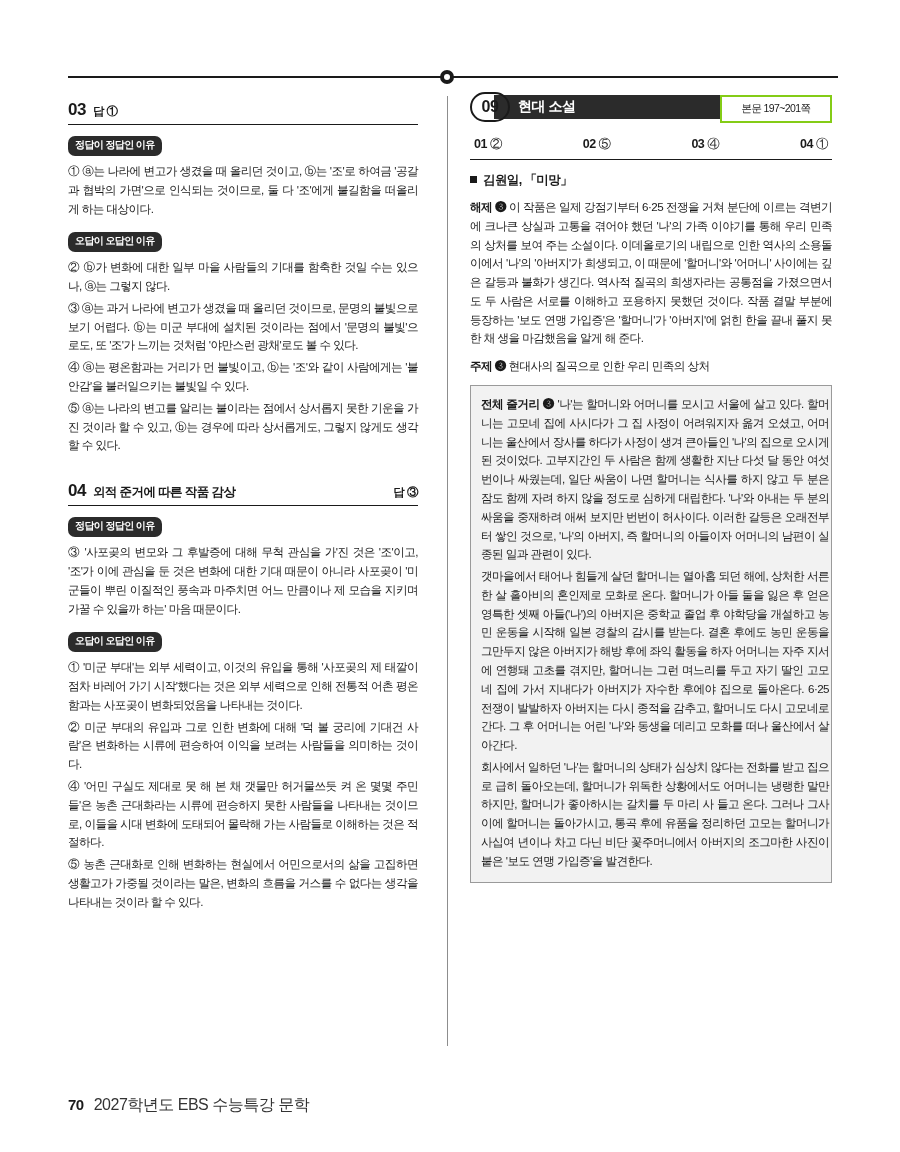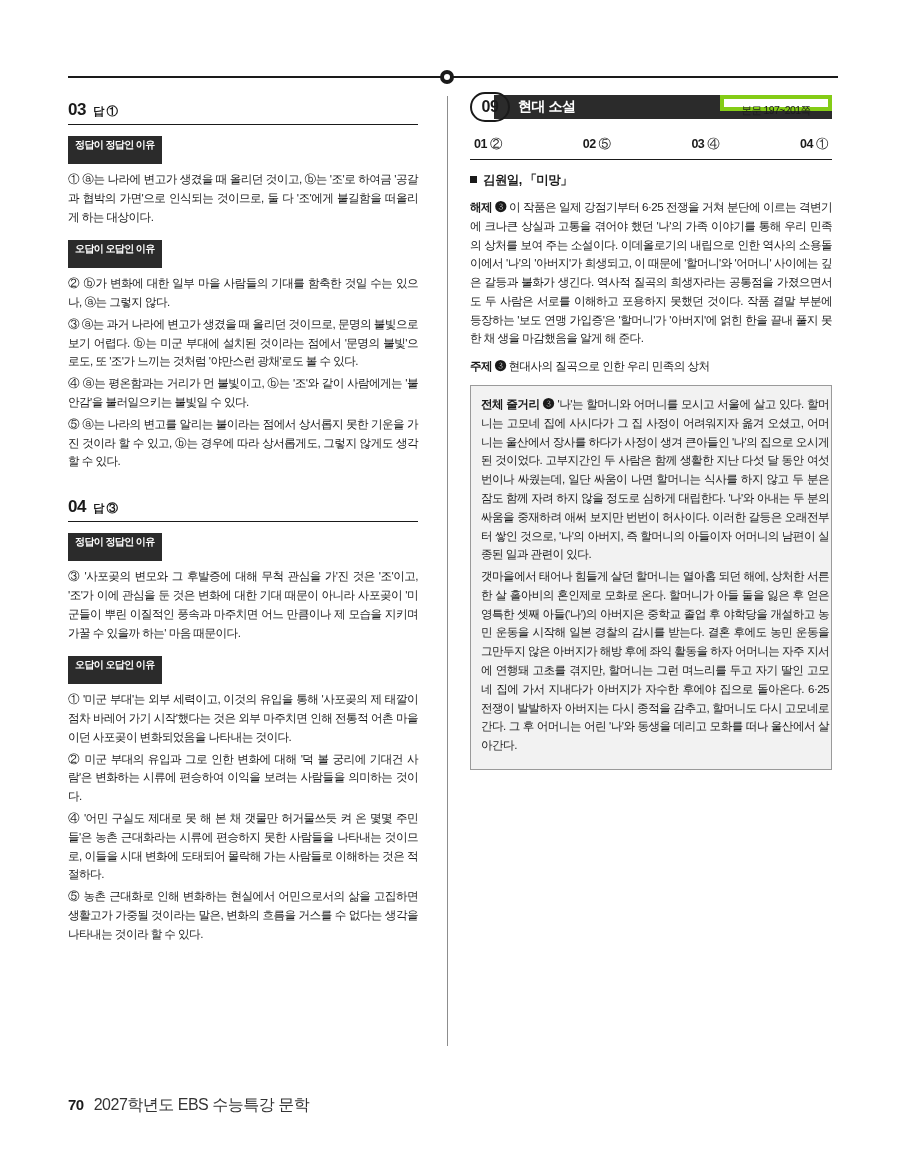--- a/index.html
+++ b/index.html
@@ -88,22 +88,23 @@
     letter-spacing: -0.5px;
     white-space: nowrap;
   }
   .tag {
     display: inline-block;
     background: #2b2b2b;
     color: #ffffff;
     font-size: 10px;
     font-weight: bold;
     letter-spacing: -0.6px;
-    padding: 2px 7px 12px 7px;
+    padding: 2px 7px 4px 7px;
     margin-bottom: 6px;
+    border-radius: 7px;
   }
   .para {
     font-size: 11.6px;
     line-height: 1.62;
     letter-spacing: -0.55px;
     text-align: justify;
     margin: 0 0 3px 0;
     text-indent: 0;
   }
   .gap { height: 9px; }
@@ -150,23 +151,23 @@
     color: #ffffff;
     font-size: 14px;
     font-weight: bold;
     letter-spacing: -0.5px;
   }
   .sec-pageref {
     position: absolute;
     right: 0;
     top: 3px;
     width: 112px;
-    height: 16px;
+    height: 28px;
     background: #ffffff;
-    border: 4px solid #84cc16;
+    border: 2px solid #84cc16;
     box-sizing: border-box;
     font-size: 10.5px;
     line-height: 22px;
     text-align: center;
     letter-spacing: -0.6px;
   }
   .ans-row {
     display: flex;
     justify-content: space-between;
     border-bottom: 1px solid #1a1a1a;
@@ -256,27 +257,28 @@
       <div class="tag">오답이 오답인 이유</div>
       <p class="para">② ⓑ가 변화에 대한 일부 마을 사람들의 기대를 함축한 것일 수는 있으나, ⓐ는 그렇지 않다.</p>
       <p class="para">③ ⓐ는 과거 나라에 변고가 생겼을 때 올리던 것이므로, 문명의 불빛으로 보기 어렵다. ⓑ는 미군 부대에 설치된 것이라는 점에서 '문명의 불빛'으로도, 또 '조'가 느끼는 것처럼 '야만스런 광채'로도 볼 수 있다.</p>
       <p class="para">④ ⓐ는 평온함과는 거리가 먼 불빛이고, ⓑ는 '조'와 같이 사람에게는 '불안감'을 불러일으키는 불빛일 수 있다.</p>
       <p class="para">⑤ ⓐ는 나라의 변고를 알리는 불이라는 점에서 상서롭지 못한 기운을 가진 것이라 할 수 있고, ⓑ는 경우에 따라 상서롭게도, 그렇지 않게도 생각할 수 있다.</p>
     </div>
 
     <div class="q-block">
       <div class="q-head">
         <span class="q-num">04</span>
+        <span class="q-title">외적 준거에 따른 작품 감상</span>
         <span class="q-ans">답 ③</span>
       </div>
       <div class="tag">정답이 정답인 이유</div>
       <p class="para">③ '사포곶의 변모와 그 후발증에 대해 무척 관심을 가'진 것은 '조'이고, '조'가 이에 관심을 둔 것은 변화에 대한 기대 때문이 아니라 사포곶이 '미군들이 뿌린 이질적인 풍속과 마주치면 어느 만큼이나 제 모습을 지키며 가꿀 수 있을까 하는' 마음 때문이다.</p>
       <div class="gap"></div>
       <div class="tag">오답이 오답인 이유</div>
-      <p class="para">① '미군 부대'는 외부 세력이고, 이것의 유입을 통해 '사포곶의 제 태깔이 점차 바레어 가기 시작'했다는 것은 외부 마주치면 인해 전통적 어촌 마을이던 사포곶이 변화되었음을 나타내는 것이다.</p>
+      <p class="para">① '미군 부대'는 외부 세력이고, 이것의 유입을 통해 '사포곶의 제 태깔이 점차 바레어 가기 시작'했다는 것은 외부 세력으로 인해 전통적 어촌 평온함과는 사포곶이 변화되었음을 나타내는 것이다.</p>
       <p class="para">② 미군 부대의 유입과 그로 인한 변화에 대해 '덕 볼 궁리에 기대건 사람'은 변화하는 시류에 편승하여 이익을 보려는 사람들을 의미하는 것이다.</p>
       <p class="para">④ '어민 구실도 제대로 못 해 본 채 갯물만 허거물쓰듯 켜 온 몇몇 주민들'은 농촌 근대화라는 시류에 편승하지 못한 사람들을 나타내는 것이므로, 이들을 시대 변화에 도태되어 몰락해 가는 사람들로 이해하는 것은 적절하다.</p>
       <p class="para">⑤ 농촌 근대화로 인해 변화하는 현실에서 어민으로서의 삶을 고집하면 생활고가 가중될 것이라는 말은, 변화의 흐름을 거스를 수 없다는 생각을 나타내는 것이라 할 수 있다.</p>
     </div>
 
   </div>
 
   <div class="right-col">
 
     <div class="sec-head">
@@ -297,20 +299,21 @@
       <span class="sq"></span><span>김원일, 「미망」</span>
     </div>
 
     <p class="lead"><span class="lbl">해제</span> <span class="arrow">❸</span> <span>이 작품은 일제 강점기부터 6·25 전쟁을 거쳐 분단에 이르는 격변기에 크나큰 상실과 고통을 겪어야 했던 '나'의 가족 이야기를 통해 우리 민족의 상처를 보여 주는 소설이다. 이데올로기의 내립으로 인한 역사의 소용돌이에서 '나'의 '아버지'가 희생되고, 이 때문에 '할머니'와 '어머니' 사이에는 깊은 갈등과 불화가 생긴다. 역사적 질곡의 희생자라는 공통점을 가졌으면서도 두 사람은 서로를 이해하고 포용하지 못했던 것이다. 작품 결말 부분에 등장하는 '보도 연맹 가입증'은 '할머니'가 '아버지'에 얽힌 한을 끝내 풀지 못한 채 생을 마감했음을 알게 해 준다.</span></p>
 
     <p class="lead"><span class="lbl">주제</span> <span class="arrow">❸</span> <span>현대사의 질곡으로 인한 우리 민족의 상처</span></p>
 
     <div class="summary-box">
       <p class="para" style="margin-bottom:3px"><span class="lbl">전체 줄거리</span> <span class="arrow">❸</span> <span>'나'는 할머니와 어머니를 모시고 서울에 살고 있다. 할머니는 고모네 집에 사시다가 그 집 사정이 어려워지자 옮겨 오셨고, 어머니는 울산에서 장사를 하다가 사정이 생겨 큰아들인 '나'의 집으로 오시게 된 것이었다. 고부지간인 두 사람은 함께 생활한 지난 다섯 달 동안 여섯 번이나 싸웠는데, 일단 싸움이 나면 할머니는 식사를 하지 않고 두 분은 잠도 함께 자려 하지 않을 정도로 심하게 대립한다. '나'와 아내는 두 분의 싸움을 중재하려 애써 보지만 번번이 허사이다. 이러한 갈등은 오래전부터 쌓인 것으로, '나'의 아버지, 즉 할머니의 아들이자 어머니의 남편이 실종된 일과 관련이 있다.</span></p>
       <p class="para" style="margin-bottom:3px">갯마을에서 태어나 힘들게 살던 할머니는 열아홉 되던 해에, 상처한 서른한 살 홀아비의 혼인제로 모화로 온다. 할머니가 아들 둘을 잃은 후 얻은 영특한 셋째 아들('나')의 아버지은 중학교 졸업 후 야학당을 개설하고 농민 운동을 시작해 일본 경찰의 감시를 받는다. 결혼 후에도 농민 운동을 그만두지 않은 아버지가 해방 후에 좌익 활동을 하자 어머니는 자주 지서에 연행돼 고초를 겪지만, 할머니는 그런 며느리를 두고 자기 딸인 고모네 집에 가서 지내다가 아버지가 자수한 후에야 집으로 돌아온다. 6·25 전쟁이 발발하자 아버지는 다시 종적을 감추고, 할머니도 다시 고모네로 간다. 그 후 어머니는 어린 '나'와 동생을 데리고 모화를 떠나 울산에서 살아간다.</p>
+      <p class="para">회사에서 일하던 '나'는 할머니의 상태가 심상치 않다는 전화를 받고 집으로 급히 돌아오는데, 할머니가 위독한 상황에서도 어머니는 냉랭한 말만 하지만, 할머니가 좋아하시는 갈치를 두 마리 사 들고 온다. 그러나 그사이에 할머니는 돌아가시고, 통곡 후에 유품을 정리하던 고모는 할머니가 사십여 년이나 차고 다닌 비단 꽃주머니에서 아버지의 조그마한 사진이 붙은 '보도 연맹 가입증'을 발견한다.</p>
     </div>
 
   </div>
 
   <div class="footer">
     <span class="folio">70</span>
     <span class="footer-text">2027학년도 EBS 수능특강 문학</span>
   </div>
 
 </div>

